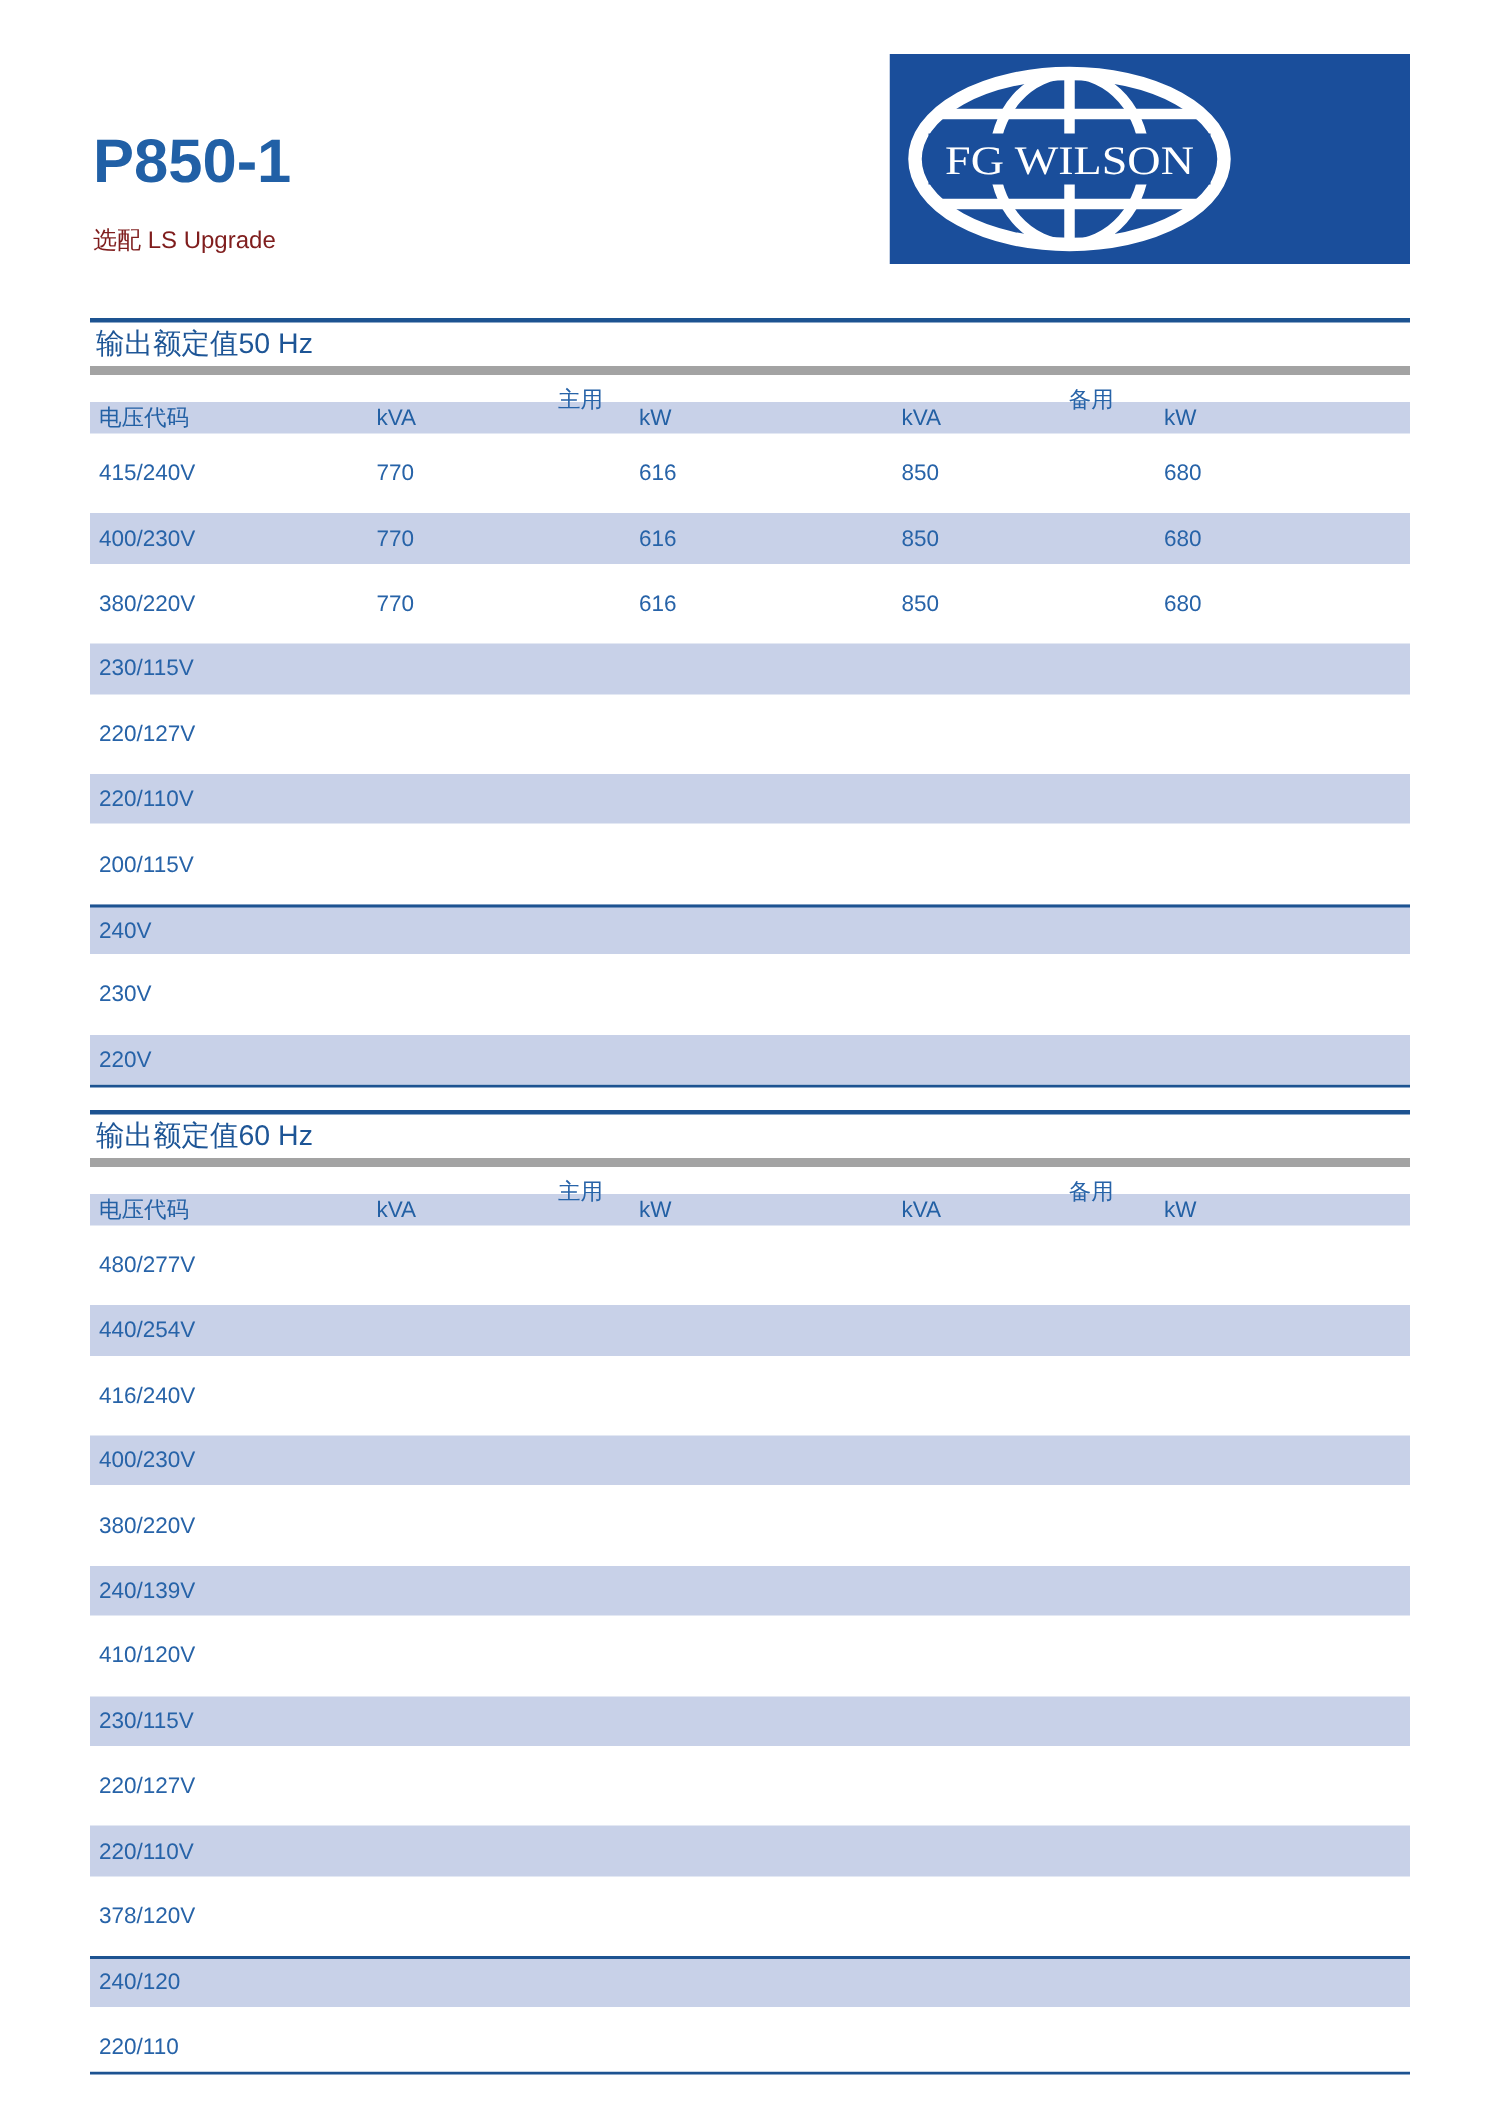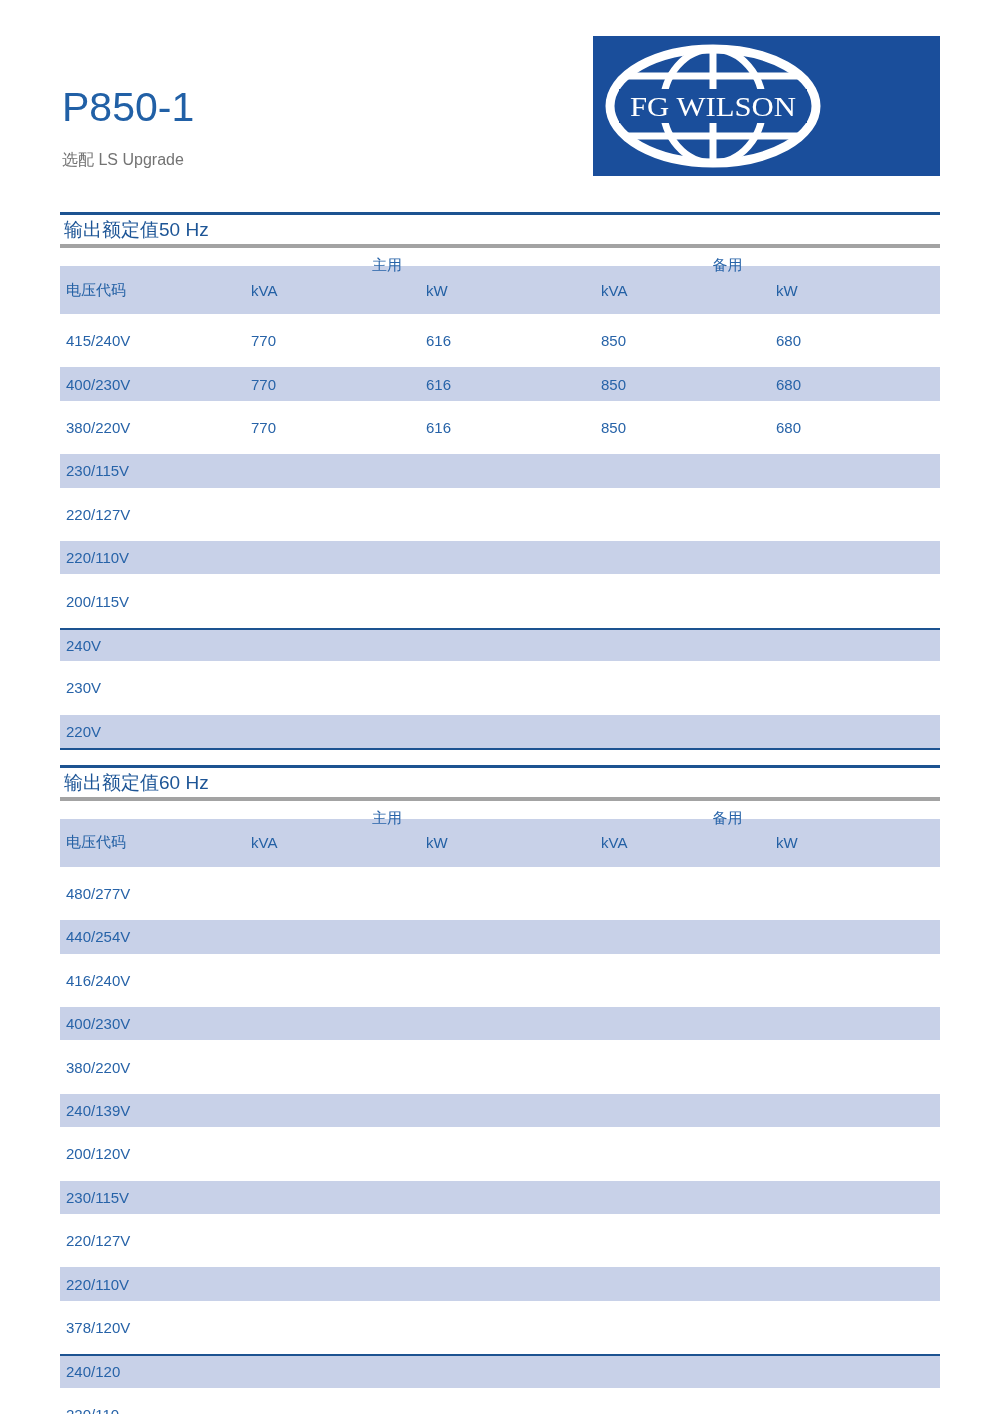--- a/index.html
+++ b/index.html
@@ -4,42 +4,42 @@
 <style>
   html,body{margin:0;padding:0;}
   body{
     width:1000px;height:1414px;position:relative;background:#ffffff;
     font-family:"Liberation Sans", sans-serif;
     -webkit-font-smoothing:antialiased;
   }
   
   .model-title{
     position:absolute;left:62px;top:84px;
-    font-size:41px;font-weight:normal;color:#2160a6;letter-spacing:0;
+    font-size:41px;font-weight:bold;color:#2160a6;letter-spacing:0;
   }
   .model-subtitle{
     position:absolute;left:62px;top:150px;
-    font-size:16px;color:#737373;
+    font-size:16px;color:#7f1d1d;
   }
   .logo{position:absolute;left:593px;top:36px;width:321px;height:140px;}
   
   .content{position:absolute;left:60px;top:212px;width:880px;}
   section{margin:0 0 15px 0;}
   .section-title{
-    border-top:3px solid #1d5391;border-bottom:4px solid #a3a3a3;
+    border-top:3px solid #1d5391;border-bottom:6px solid #a3a3a3;
     height:29px;line-height:29px;
     font-size:19px;color:#1d5596;padding-left:4px;
   }
   .group-row{position:relative;height:18px;font-size:15px;color:#2763a8;}
   .group{position:absolute;top:0;height:33px;line-height:33px;text-align:center;}
   .group.prime{left:185px;width:350px;transform:translateX(-33px);}
   .group.standby{left:535px;width:345px;transform:translateX(-40px);}
   .grid5{display:grid;grid-template-columns:185px 175px 175px 175px 170px;}
   .header-row{
-    height:48px;background:#c8d1e8;align-items:center;
+    height:21px;background:#c8d1e8;align-items:center;
     font-size:15px;color:#2360a4;
   }
   .header-row .cell{padding-left:6px;}
   .trow{
     height:33.4px;align-items:center;box-sizing:border-box;
     font-size:15px;color:#2763a8;background:#ffffff;margin-top:10px;
   }
   .trow.shaded{background:#c8d1e8;}
   .trow.sep{border-top:2.5px solid #1d5391;}
   .trow .cell{padding-left:6px;white-space:nowrap;overflow:hidden;}
@@ -206,21 +206,21 @@
           <div class="cell"></div>
         </div>
         <div class="trow grid5 shaded">
           <div class="cell">240/139V</div>
           <div class="cell"></div>
           <div class="cell"></div>
           <div class="cell"></div>
           <div class="cell"></div>
         </div>
         <div class="trow grid5">
-          <div class="cell">200/120V</div>
+          <div class="cell">410/120V</div>
           <div class="cell"></div>
           <div class="cell"></div>
           <div class="cell"></div>
           <div class="cell"></div>
         </div>
         <div class="trow grid5 shaded">
           <div class="cell">230/115V</div>
           <div class="cell"></div>
           <div class="cell"></div>
           <div class="cell"></div>

